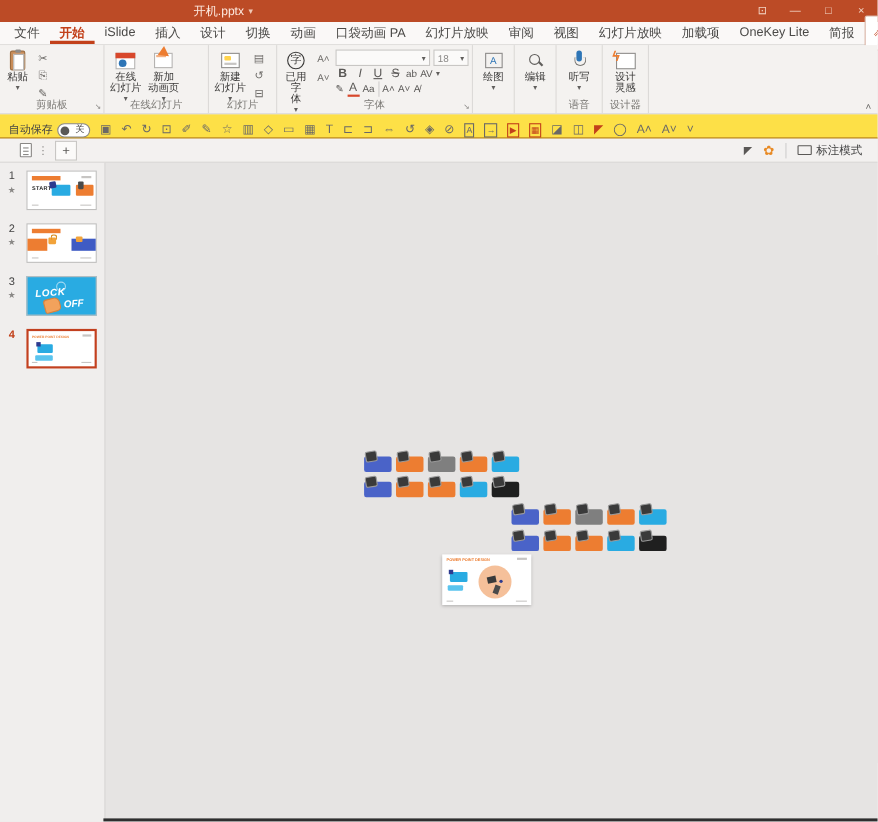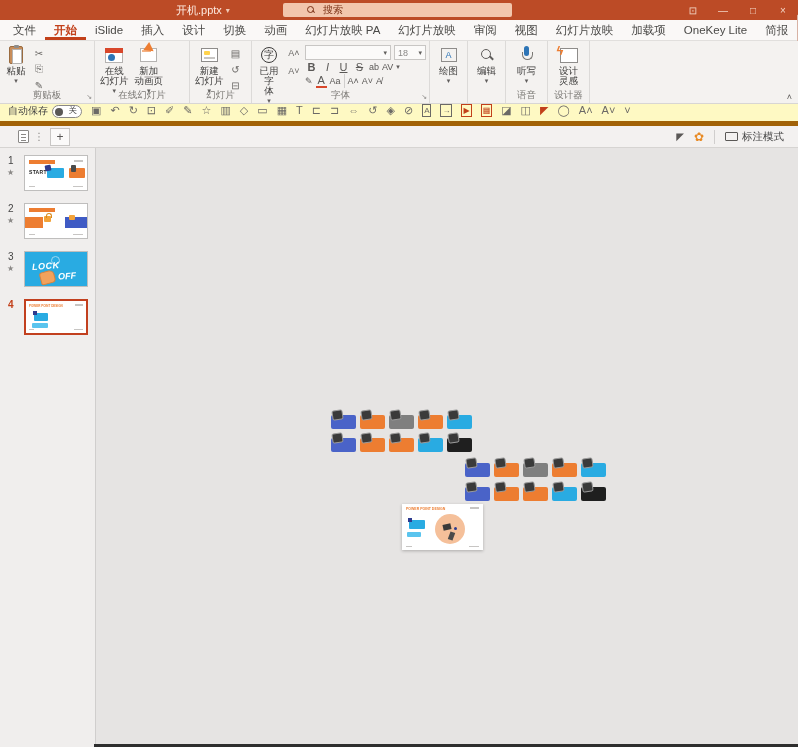--- a/index.html
+++ b/index.html
@@ -74,21 +74,21 @@
   .fstyle { font-size:11px; color:#5a5856; width:13px; text-align:center; }
   .fsmall { font-size:9px; color:#5a5856; }
 
   
   .ic-lines { width:13px; height:11px; background:repeating-linear-gradient(#6b6966 0 1.4px, transparent 1.4px 3.2px); }
   .ic-lines.short { background:repeating-linear-gradient(#6b6966 0 1.4px, transparent 1.4px 3.2px); width:11px; }
   .pararow { display:flex; gap:6px; align-items:center; height:15px; }
   .dd7 { font-size:7px; color:#605e5c; }
 
   
-  .qat { position:absolute; top:104px; left:0; right:0; height:22px; background:#fef9c3; border-bottom:5px solid #a16207; display:flex; align-items:flex-start; padding-left:8px; gap:9px; }
+  .qat { position:absolute; top:104px; left:0; right:0; height:22px; background:#fde047; border-bottom:1px solid #a16207; display:flex; align-items:flex-end; padding-left:8px; gap:9px; }
   .autosave { display:flex; align-items:center; gap:4px; font-size:10px; color:#444; }
   .toggle { position:relative; width:30px; height:13px; border:1px solid #8a8886; border-radius:7px; background:#fff; display:flex; align-items:center; justify-content:flex-end; padding-right:4px; font-size:8.5px; color:#444; }
   .toggle::before { content:""; position:absolute; left:2px; top:2px; width:8px; height:8px; background:#5a5856; border-radius:50%; }
   .qicon { font-size:11px; color:#6b6966; display:flex; align-items:center; line-height:1; }
   .qicon.accent { color:#c2401a; }
   .qicon.boxed { border:1px solid currentColor; padding:0 1px; font-size:8px; height:13px; }
 
   
   .bar2 { position:absolute; top:126px; left:0; right:0; height:22px; background:#f3f1f0; border-bottom:1px solid #d6d4d2; display:flex; align-items:center; }
   .bar2-left { display:flex; align-items:center; gap:5px; padding-left:18px; }
@@ -179,43 +179,39 @@
 </head>
 <body>
 
 <div class="screen">
 
   <div class="titlebar">
     <div class="doc-title">
       <span>开机.pptx</span>
       <span class="caret">▾</span>
     </div>
-    <div class="search-box">
-      <span class="mag"></span>
-      <span>搜索</span>
-    </div>
     <div class="win-controls">
       <div class="win-btn">⊡</div>
       <div class="win-btn">—</div>
       <div class="win-btn">□</div>
       <div class="win-btn">×</div>
     </div>
   </div>
 
   <div class="tabstrip">
     <div style="display:flex;">
 
     <div class="tab">文件</div>
         <div class="tab active">开始</div>
         <div class="tab">iSlide</div>
         <div class="tab">插入</div>
         <div class="tab">设计</div>
         <div class="tab">切换</div>
         <div class="tab">动画</div>
-        <div class="tab">幻灯片放映 PA</div>
+        <div class="tab">口袋动画 PA</div>
         <div class="tab">幻灯片放映</div>
         <div class="tab">审阅</div>
         <div class="tab">视图</div>
         <div class="tab">幻灯片放映</div>
         <div class="tab">加载项</div>
         <div class="tab">OneKey Lite</div>
         <div class="tab">简报</div>
       </div>
     <div class="tab-right">
       <div class="pill-btn">

